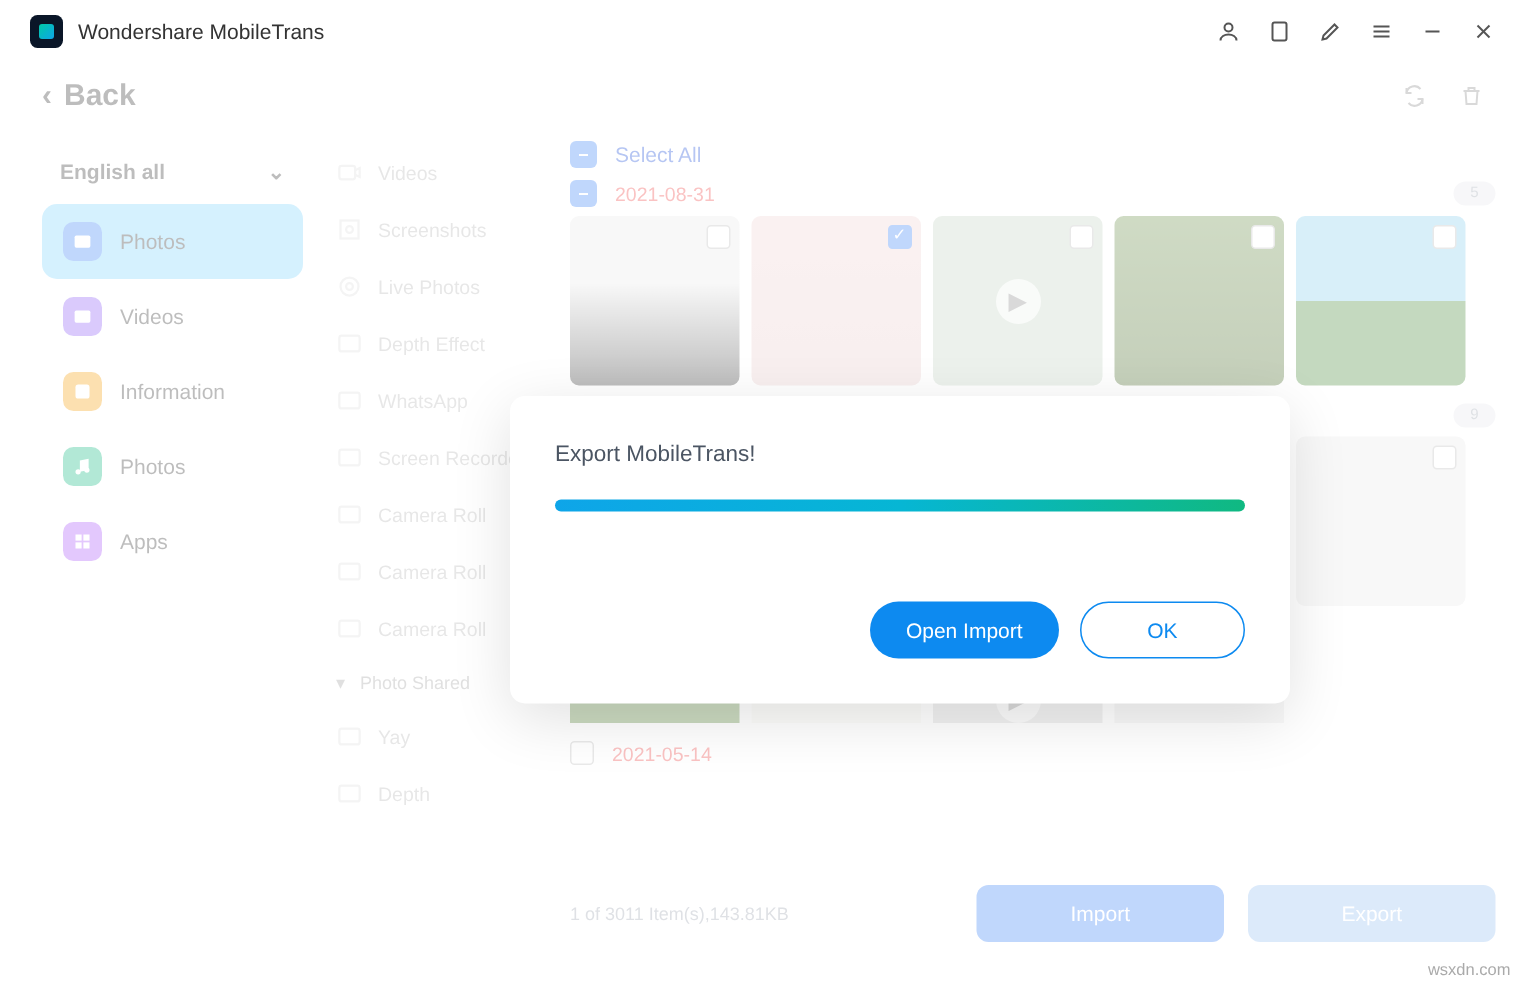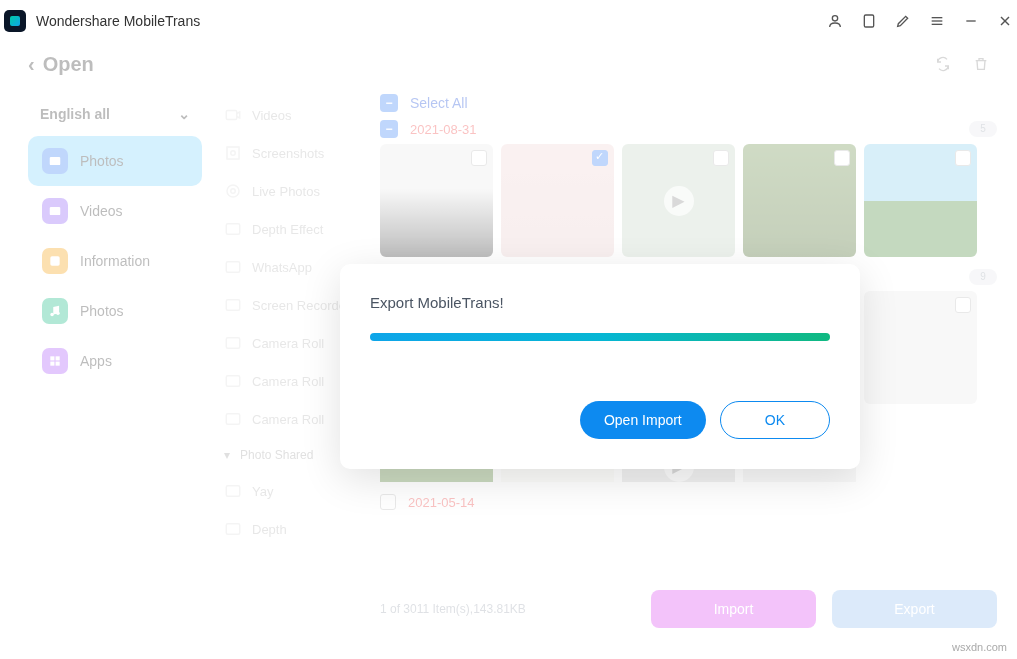--- a/index.html
+++ b/index.html
@@ -1,17 +1,17 @@
 <!DOCTYPE html>
 <html><head>
 <meta charset="utf-8">
 <style>
 *{box-sizing:border-box;margin:0;padding:0;font-family:-apple-system,BlinkMacSystemFont,'Segoe UI',sans-serif}
 body{width:1017px;height:659px;background:#fff;position:relative;overflow:hidden}
-.titlebar{height:42px;display:flex;align-items:center;padding:0 4px;justify-content:space-between}
+.titlebar{height:42px;display:flex;align-items:center;padding:0 20px;justify-content:space-between}
 .titlebar-left{display:flex;align-items:center;gap:10px}
 .logo{width:22px;height:22px;background:#0a1628;border-radius:5px;display:flex;align-items:center;justify-content:center}
 .logo-inner{width:10px;height:10px;background:linear-gradient(135deg,#00c9a7,#0ea5e9);border-radius:2px}
 .app-title{font-size:14px;color:#333}
 .titlebar-right{display:flex;gap:18px;align-items:center}
 .titlebar-icon{width:16px;height:16px;color:#555;cursor:pointer}
 .back-bar{height:44px;display:flex;align-items:center;padding:0 28px;justify-content:space-between}
 .back-btn{display:flex;align-items:center;gap:8px;cursor:pointer}
 .back-btn span{font-size:20px;font-weight:600;color:#333}
 .back-arrow{font-size:22px;color:#333}
@@ -54,21 +54,21 @@
 .t4{background:linear-gradient(180deg,#6b8f4a,#4a6b2a)}
 .t5{background:linear-gradient(180deg,#87ceeb 50%,#4a8a3a 50%)}
 .t6{background:#e8e8e8}
 .t7{background:#5a8a3a}
 .t8{background:#f5f5f0}
 .t9{background:#d4d4d4}
 .bottom-bar{position:absolute;bottom:6px;left:0;right:0;display:flex;align-items:center;gap:12px}
 .bottom-info{font-size:12px;color:#9ca3af}
 .bottom-btns{margin-left:auto;display:flex;gap:16px}
 .btn-im,.btn-ex{width:165px;height:38px;border:none;border-radius:8px;color:#fff;font-size:14px;cursor:pointer}
-.btn-im{background:#d946ef}
+.btn-im{background:#3b82f6}
 .btn-ex{background:#93bef0}
 .overlay{position:absolute;inset:42px 0 0 0;background:rgba(255,255,255,.68);pointer-events:none}
 .modal{position:absolute;left:340px;top:264px;width:520px;background:#fff;border-radius:10px;box-shadow:0 10px 40px rgba(0,0,0,.12);padding:30px;z-index:10}
 .modal-title{font-size:15px;color:#4b5563;margin-bottom:22px}
 .progress{height:8px;background:linear-gradient(90deg,#0ea5e9,#06b6d4,#10b981);border-radius:4px;margin-bottom:60px}
 .modal-btns{display:flex;gap:14px;justify-content:flex-end}
 .btn-open{background:#0d8af0;color:#fff;border:none;padding:10px 24px;border-radius:20px;font-size:14px;cursor:pointer}
 .btn-ok{background:#fff;color:#0d8af0;border:1.5px solid #0d8af0;padding:10px 44px;border-radius:20px;font-size:14px;cursor:pointer}
 .watermark{position:absolute;bottom:6px;right:10px;font-size:11px;color:#aaa}
 .date-row2{display:flex;align-items:center;gap:12px;padding:6px 0}
@@ -107,21 +107,21 @@
     <svg class="titlebar-icon" viewBox="0 0 24 24" fill="none" stroke="currentColor" stroke-width="2">
         <line x1="6" y1="6" x2="18" y2="18"></line>
         <line x1="6" y1="18" x2="18" y2="6"></line>
       </svg>
   </div>
 </div>
 
 <div class="back-bar">
   <div class="back-btn">
     <span class="back-arrow">‹</span>
-    <span>Open</span>
+    <span>Back</span>
   </div>
   <div class="back-actions">
     <svg class="titlebar-icon" viewBox="0 0 24 24" fill="none" stroke="#888" stroke-width="2">
         <path d="M4 9a8 8 0 0114-4M20 15a8 8 0 01-14 4"></path>
         <path d="M4 4v5h5M20 20v-5h-5"></path>
       </svg>
     <svg class="titlebar-icon" viewBox="0 0 24 24" fill="none" stroke="#888" stroke-width="2">
         <path d="M4 7h16M9 7V4h6v3M6 7l1 13h10l1-13"></path>
       </svg>
   </div>

